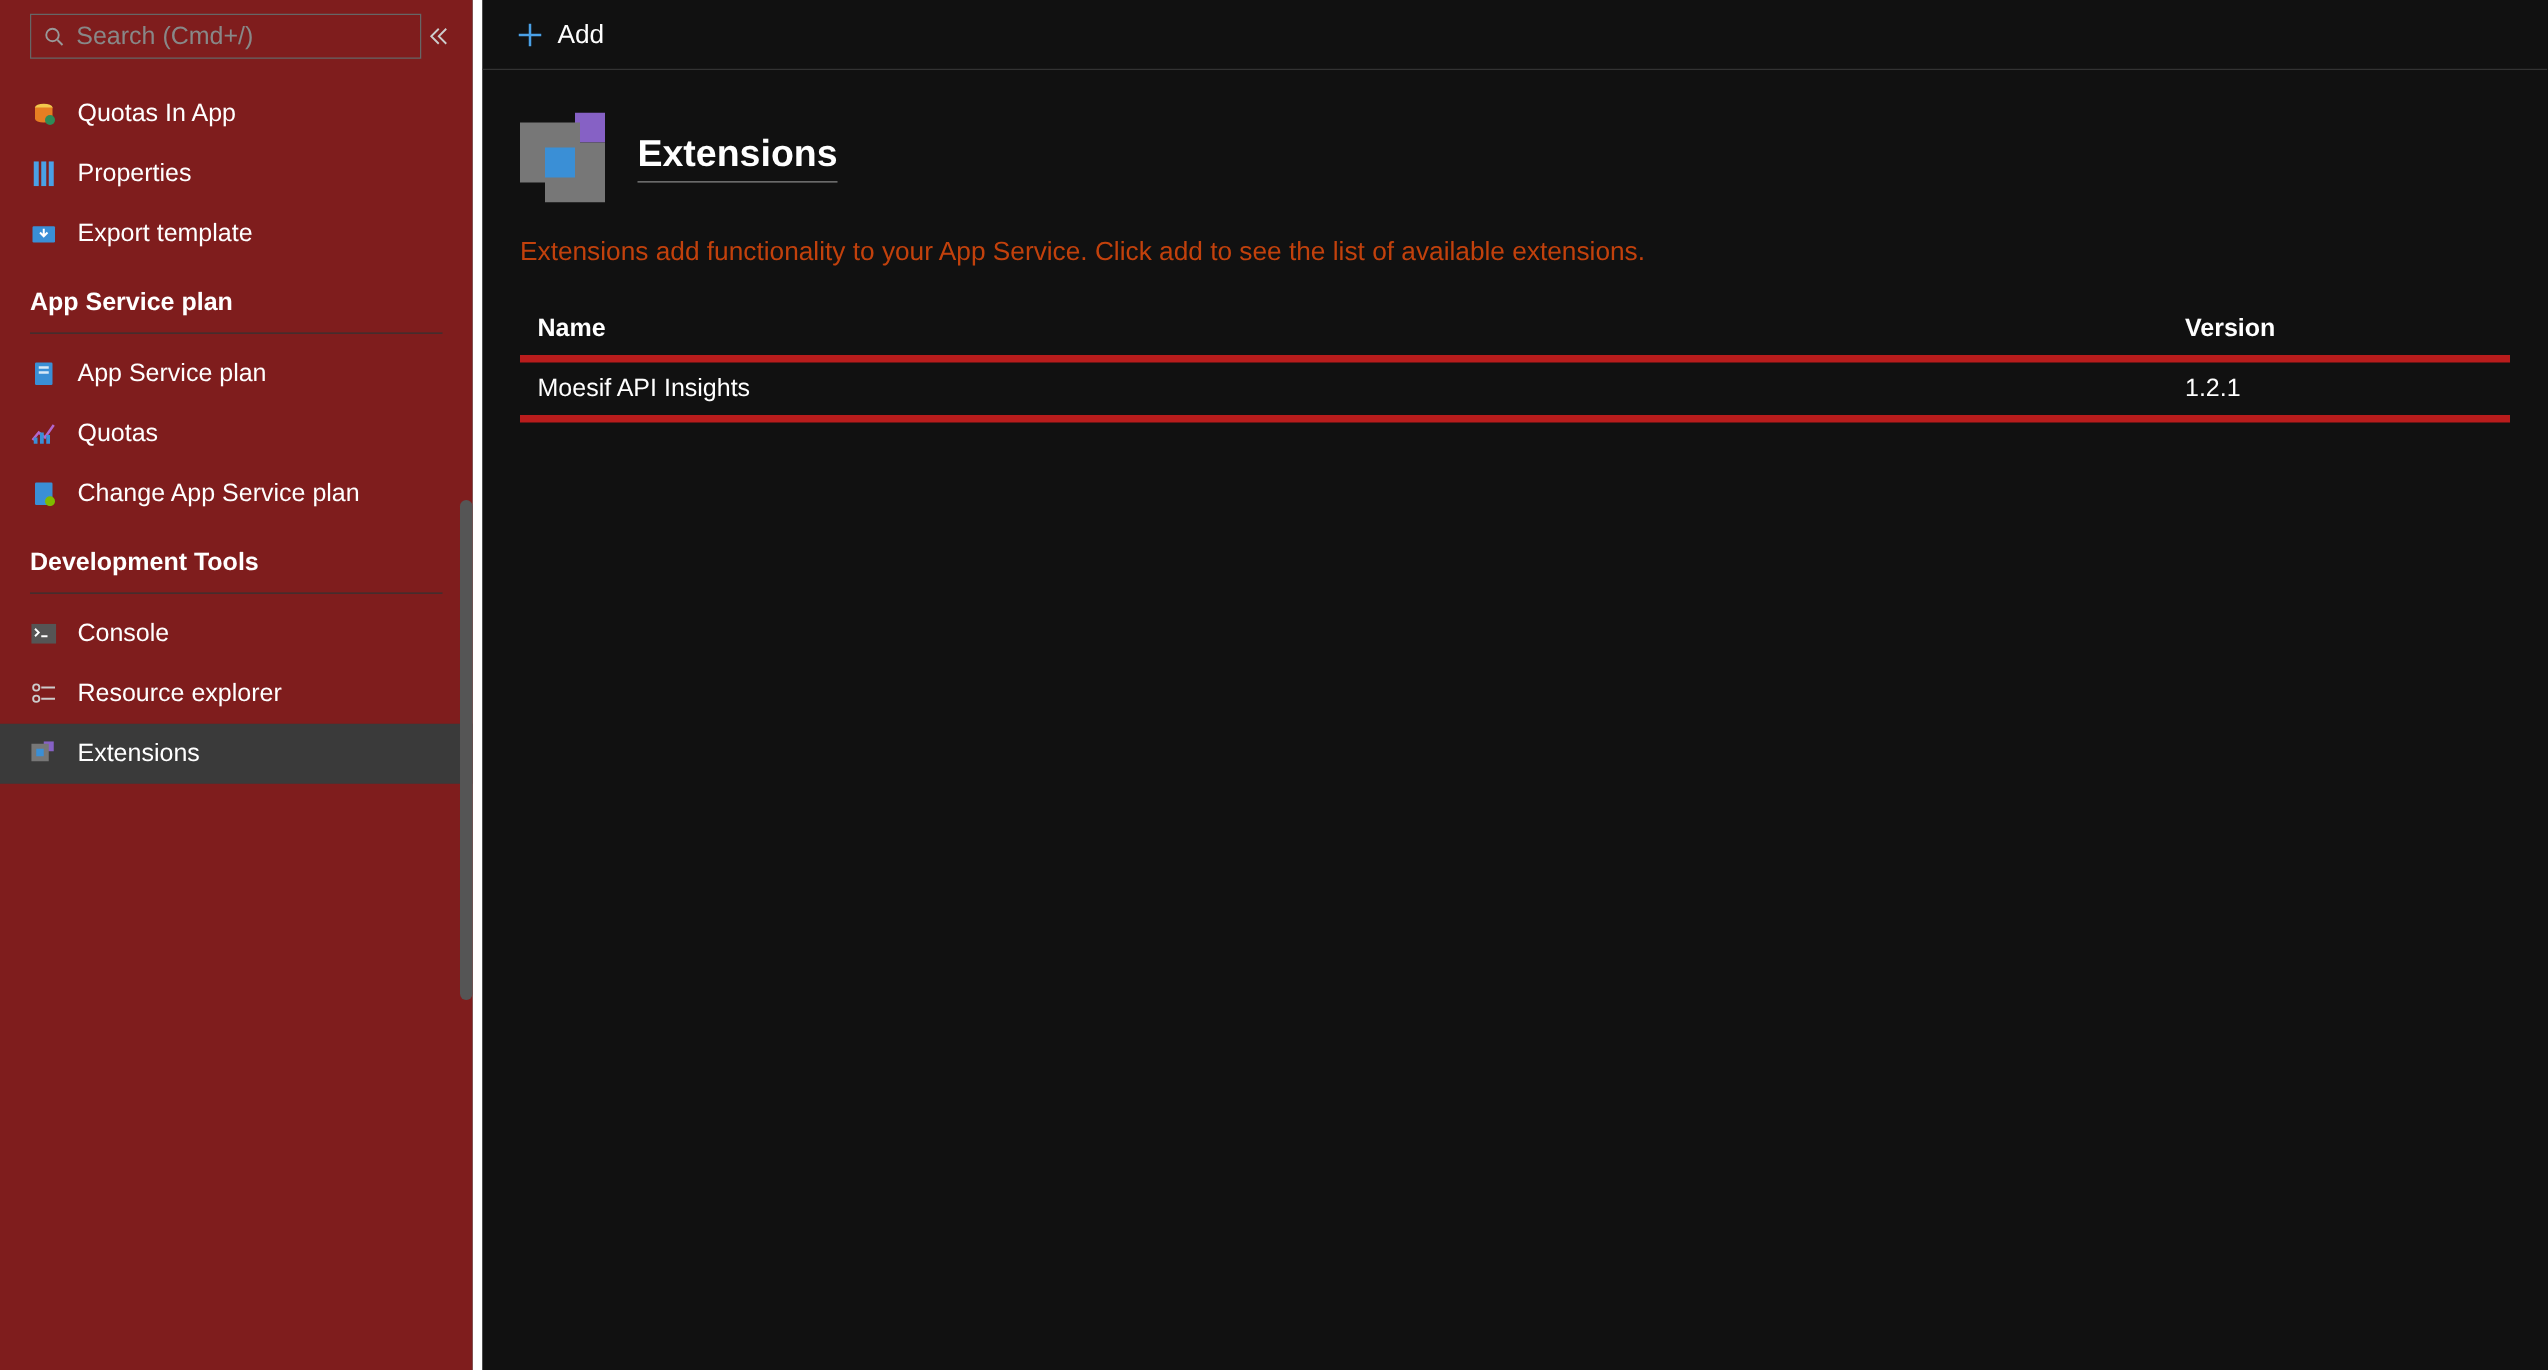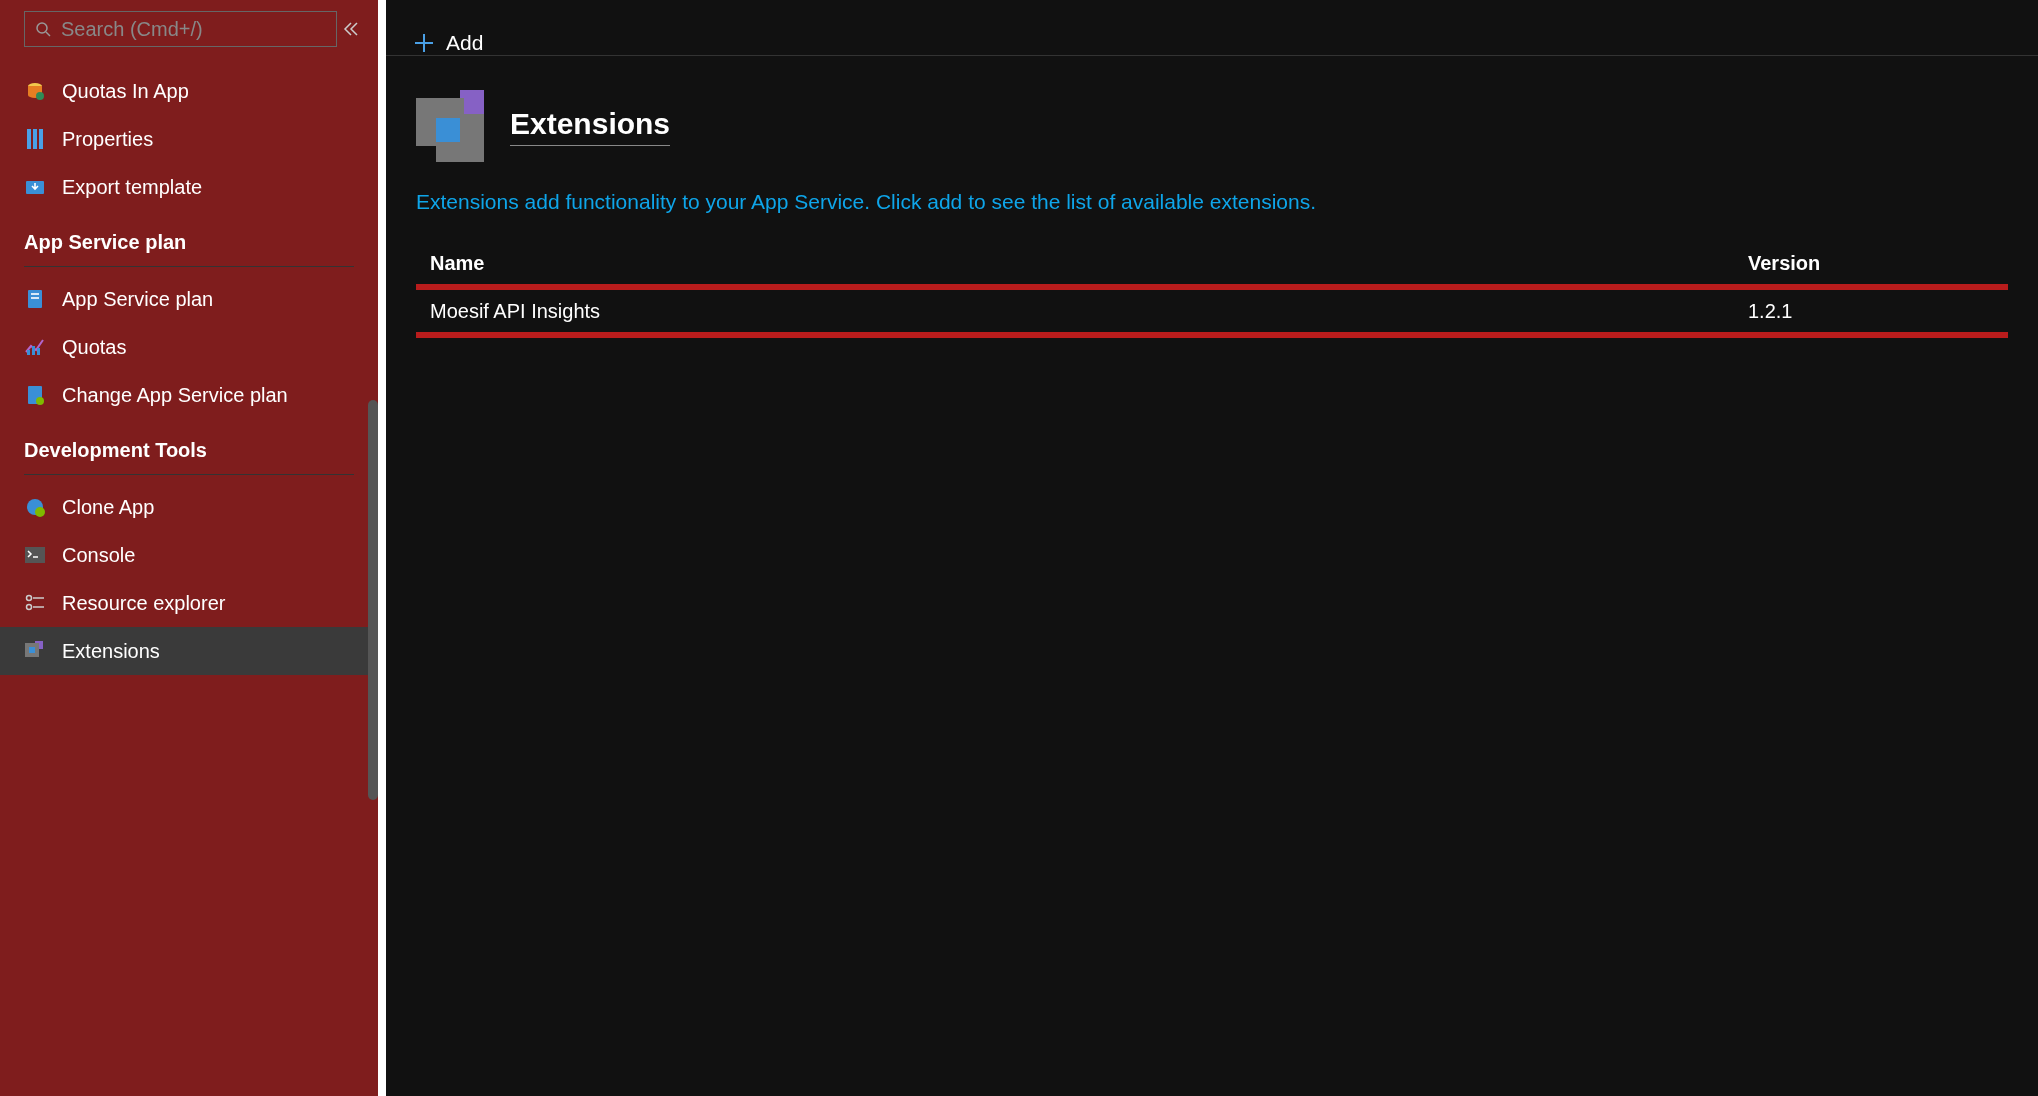--- a/index.html
+++ b/index.html
@@ -113,21 +113,21 @@
   }
   
   .content {
     flex: 1;
     background: #111111;
     display: flex;
     flex-direction: column;
   }
   .toolbar {
     display: flex;
-    align-items: flex-end;
+    align-items: center;
     height: 56px;
     border-bottom: 1px solid #333333;
     padding-left: 28px;
   }
   .toolbar-btn {
     display: flex;
     align-items: center;
     cursor: pointer;
     color: #ffffff;
     font-size: 21px;
@@ -149,21 +149,21 @@
   }
   .page-title {
     font-size: 30px;
     font-weight: 600;
     color: #ffffff;
     border-bottom: 1px solid #888888;
     padding-bottom: 4px;
   }
   .page-desc {
     font-size: 21px;
-    color: #0ea5e9;
+    color: #c2410c;
     margin-bottom: 28px;
   }
   .ext-table {
     width: 100%;
   }
   .ext-row {
     display: flex;
     align-items: center;
     border-bottom: 6px solid #b91c1c;
     height: 48px;
@@ -263,29 +263,20 @@
             <rect x="2" y="1" width="14" height="18" rx="1" fill="#3a8fd6"></rect>
             <circle cx="14" cy="16" r="4" fill="#7fba00"></circle>
           </svg>
         </span>
         <span>Change App Service plan</span>
       </div>
 
       <div class="nav-section-header">Development Tools</div>
       <hr class="nav-section-hr">
 
-      <div class="nav-item">
-        <span class="nav-icon">
-          <svg width="20" height="20" viewBox="0 0 20 20">
-            <circle cx="10" cy="10" r="8" fill="#3a8fd6"></circle>
-            <circle cx="15" cy="15" r="5" fill="#7fba00"></circle>
-          </svg>
-        </span>
-        <span>Clone App</span>
-      </div>
 
       <div class="nav-item">
         <span class="nav-icon">
           <svg width="20" height="16" viewBox="0 0 20 16">
             <rect x="0" y="0" width="20" height="16" fill="#555555"></rect>
             <path d="M3 4 L6 7 L3 10" stroke="#ffffff" stroke-width="1.5" fill="none"></path>
             <line x1="8" y1="10" x2="13" y2="10" stroke="#ffffff" stroke-width="1.5"></line>
           </svg>
         </span>
         <span>Console</span>

